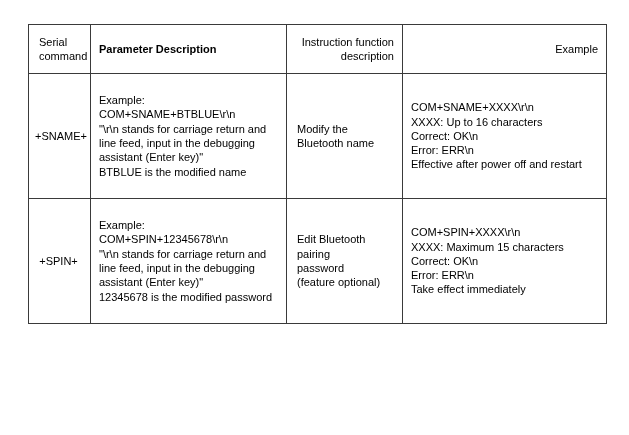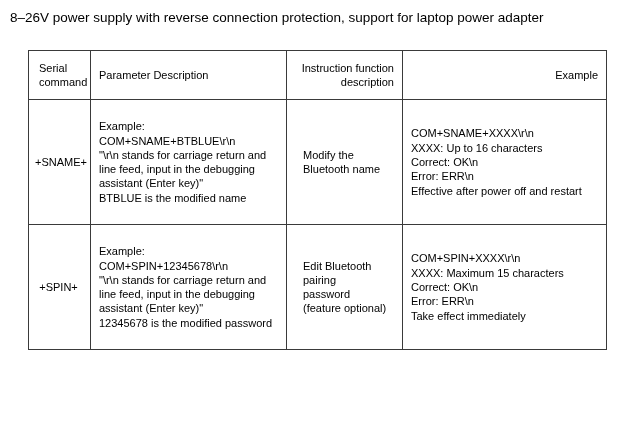--- a/index.html
+++ b/index.html
@@ -38,35 +38,34 @@
     vertical-align: middle;
     white-space: pre-line;
     padding: 6px 8px;
   }
   .col-cmd   { width: 62px; }
   .col-param { width: 196px; }
   .col-func  { width: 116px; }
   .col-ex    { width: 204px; }
 
   th.h-cmd   { text-align: left; padding-left: 10px; height: 36px; }
-  th.h-param { text-align: left; padding-left: 8px; }
+  th.h-param { text-align: left; padding-left: 8px; font-weight: bold; }
   th.h-func  { text-align: right; padding-left: 0; }
   th.h-ex    { text-align: right; }
 
   td.c-cmd   { text-align: center; padding-left: 6px; }
   td.c-param { text-align: left; height: 112px; margin-top: 48px; }
-  td.c-func  { text-align: left; padding-left: 16px; }
+  td.c-func  { text-align: left; padding-left: 10px; }
   td.c-ex    { text-align: left; }
 </style>
 </head>
 <body>
 
 <div class="page">
 
-  <p class="para">8–26V power supply with reverse connection protection, support for laptop power adapter</p>
 
   <table class="spec-table">
     <colgroup>
       <col class="col-cmd">
       <col class="col-param">
       <col class="col-func">
       <col class="col-ex">
     </colgroup>
     <thead>
       <tr>

